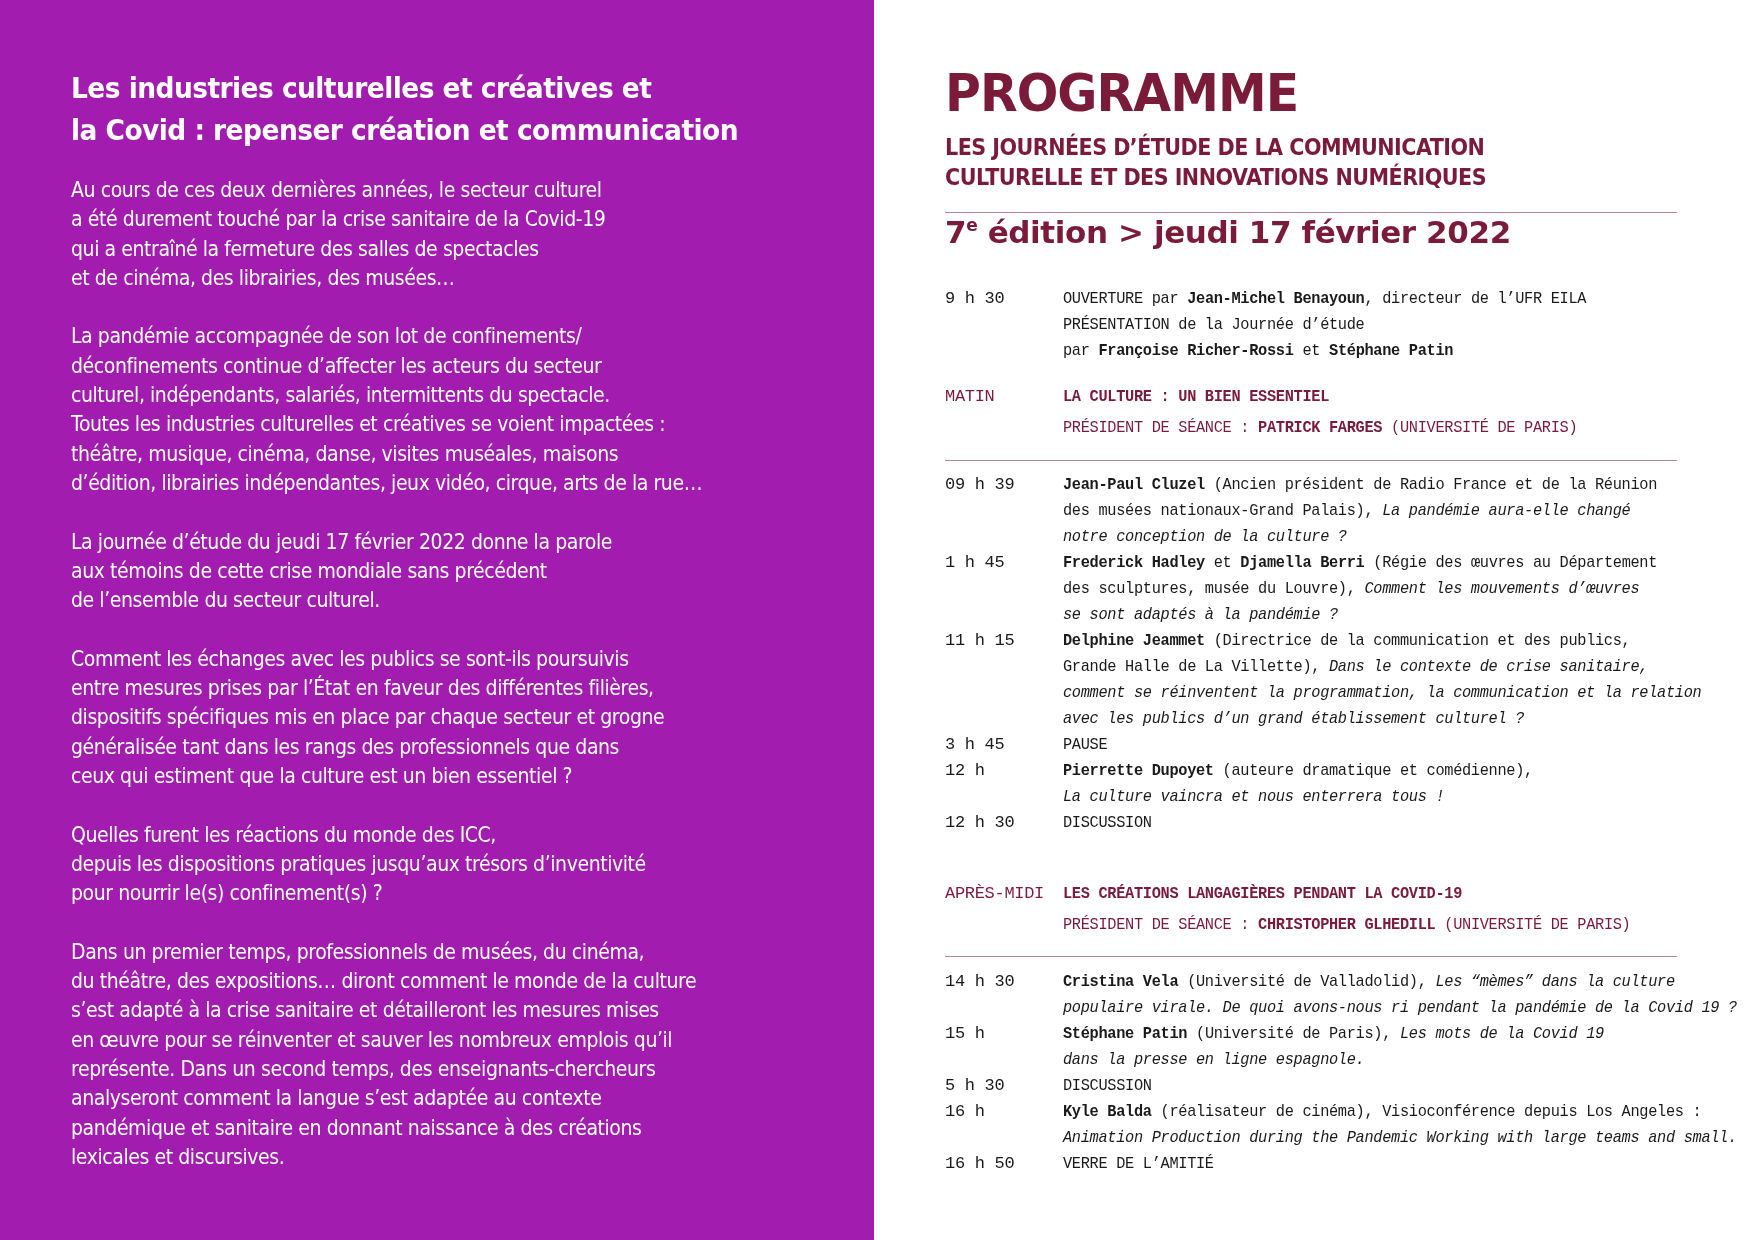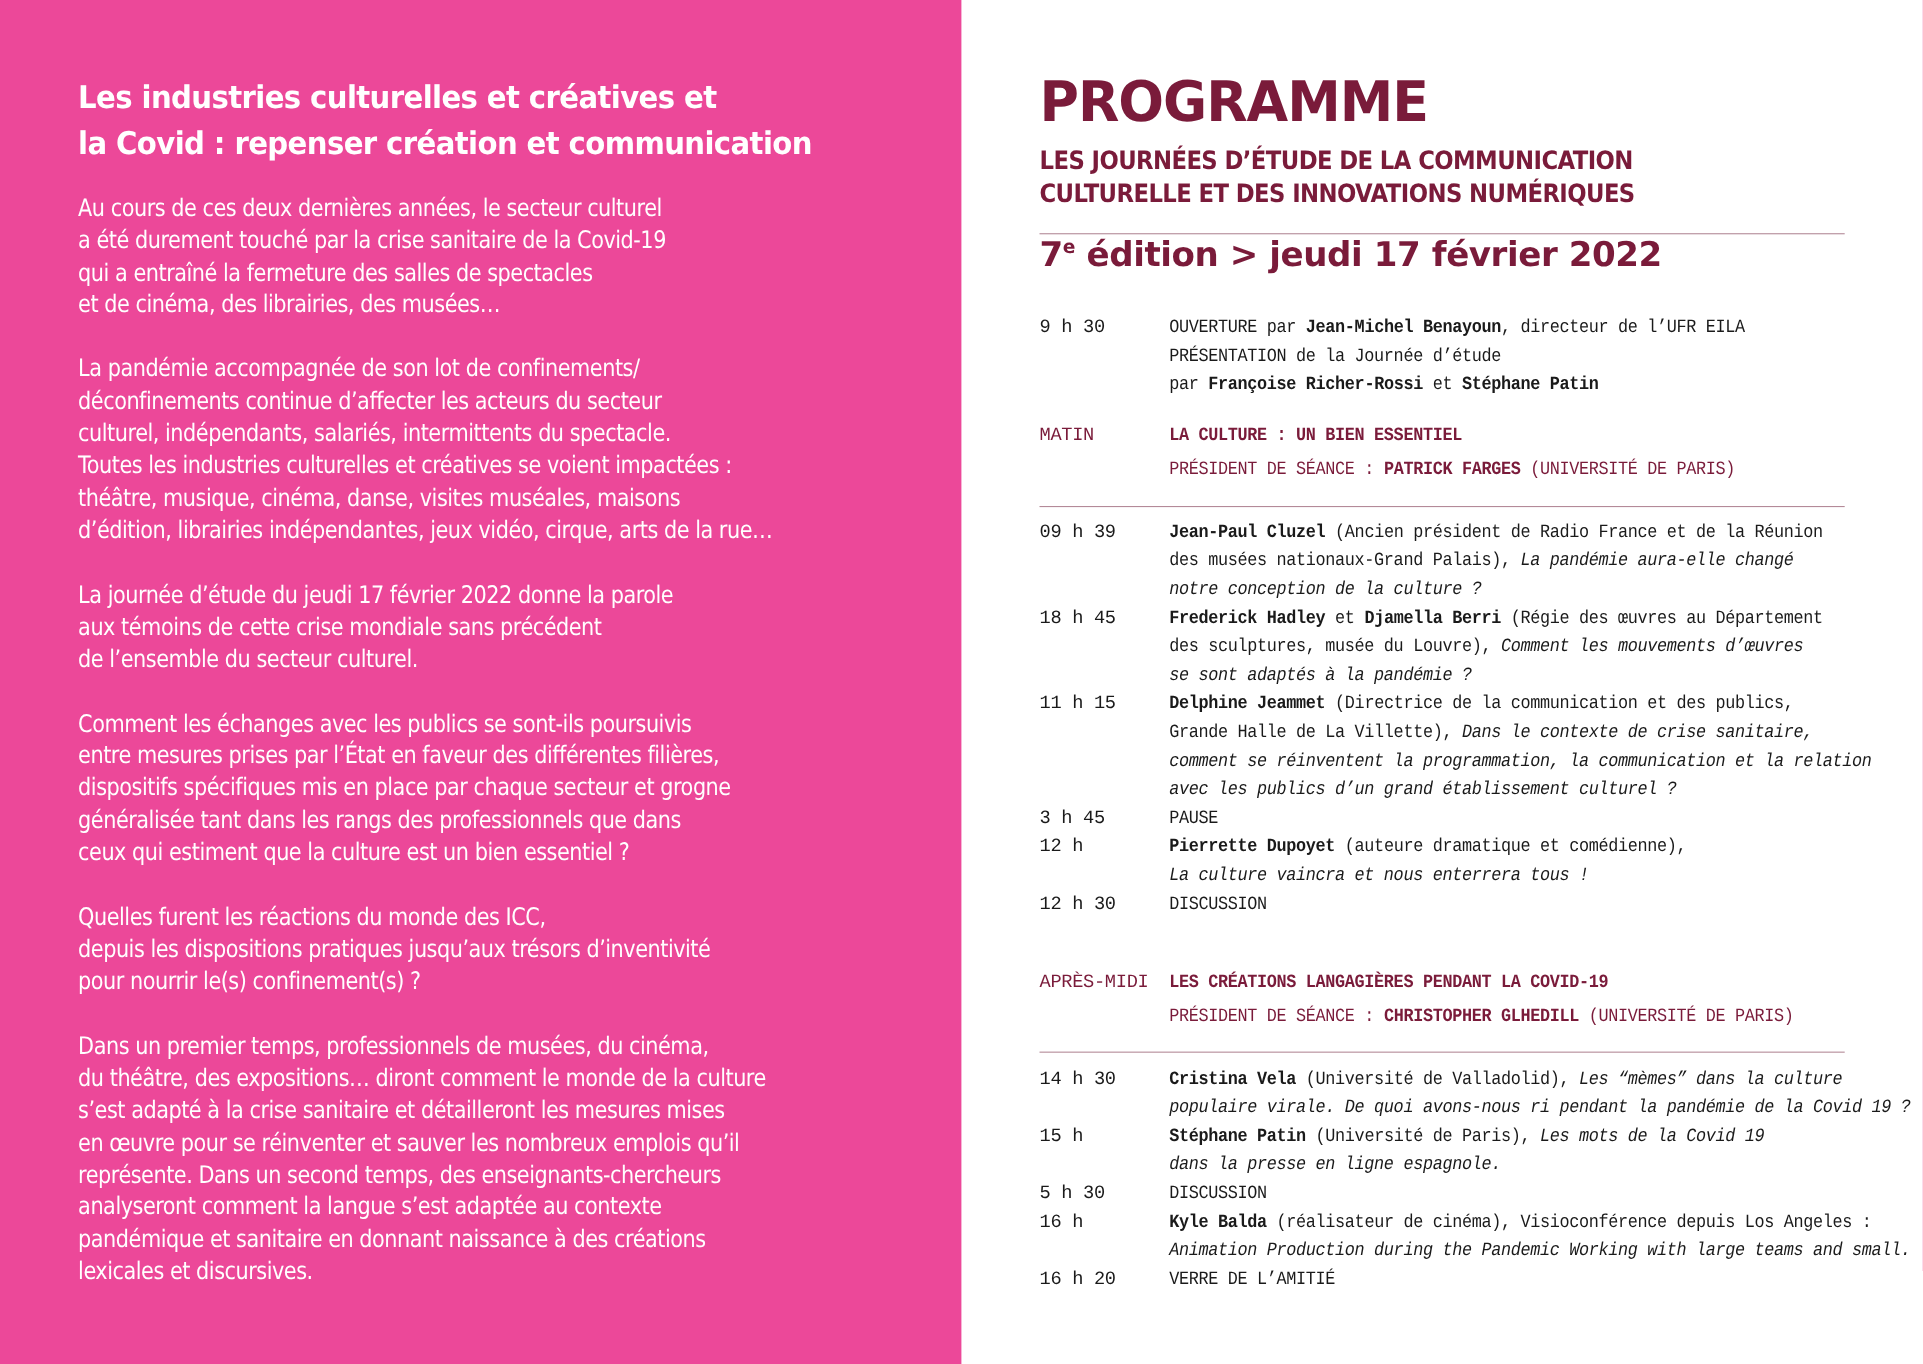--- a/index.html
+++ b/index.html
@@ -3,21 +3,21 @@
 <meta charset="utf-8">
 <style>
   html, body { margin: 0; padding: 0; }
   body {
     width: 1748px; height: 1240px; position: relative; overflow: hidden;
     background: #ffffff;
     font-family: "DejaVu Sans", "Liberation Sans", sans-serif;
   }
   .left-panel {
     position: absolute; left: 0; top: 0; width: 874px; height: 1240px;
-    background: #ec4899;
+    background: #a21caf;
   }
   .left-heading {
     position: absolute; left: 71px; top: 68px; margin: 0;
     color: #ffffff; font-weight: bold; font-size: 28.5px; line-height: 42px;
     letter-spacing: -0.6px; white-space: nowrap;
     font-family: "DejaVu Sans", sans-serif;
     transform: scaleX(0.93); transform-origin: left top;
   }
   .left-body {
     position: absolute; left: 71px; top: 175px; width: 800px;
@@ -154,21 +154,21 @@
   <span class="time">09 h 39</span>
   <div class="content">
       <span class="scaled">
     <span class="ln"><b>Jean-Paul Cluzel</b><span> (Ancien président de Radio France et de la Réunion</span></span>
     <span class="ln"><span>des musées nationaux-Grand Palais), </span><i>La pandémie aura-elle changé</i></span>
     <i class="ln">notre conception de la culture ?</i>
   </span>
     </div>
 </div>
 <div class="row" style="top:550px">
-  <span class="time">18 h 45</span>
+  <span class="time">1 h 45</span>
   <div class="content">
       <span class="scaled">
     <span class="ln"><b>Frederick Hadley</b><span> et </span><b>Djamella Berri</b><span> (Régie des œuvres au Département</span></span>
     <span class="ln"><span>des sculptures, musée du Louvre), </span><i>Comment les mouvements d’œuvres</i></span>
     <i class="ln">se sont adaptés à la pandémie ?</i>
   </span>
     </div>
 </div>
 <div class="row" style="top:628px">
   <span class="time">11 h 15</span>
@@ -243,17 +243,17 @@
 <div class="row" style="top:1099px">
   <span class="time">16 h</span>
   <div class="content">
       <span class="scaled">
     <span class="ln"><b>Kyle Balda</b><span> (réalisateur de cinéma), Visioconférence depuis Los Angeles :</span></span>
     <i class="ln">Animation Production during the Pandemic Working with large teams and small.</i>
   </span>
     </div>
 </div>
 <div class="row" style="top:1151px">
-  <span class="time">16 h 20</span>
+  <span class="time">16 h 50</span>
   <div class="content">
       <span class="scaled">VERRE DE L’AMITIÉ</span>
     </div>
 </div>
 
 </body></html>

